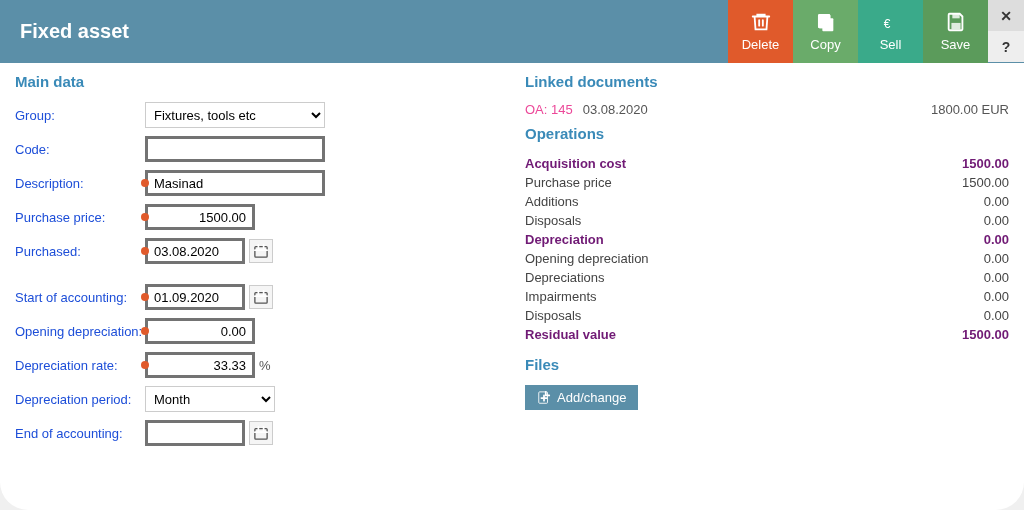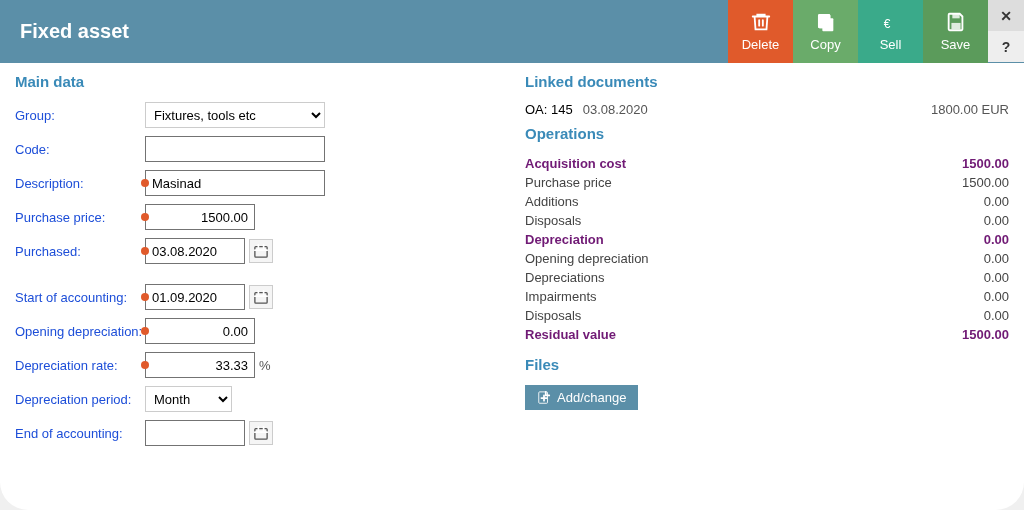--- a/index.html
+++ b/index.html
@@ -25,46 +25,46 @@
 
     
     .content { display: flex; flex: 1; overflow: hidden; padding: 10px 15px; gap: 20px; }
 
     
     .left-panel { width: 490px; flex-shrink: 0; }
     .section-title { color: #3a8ab8; font-size: 15px; font-weight: bold; margin-bottom: 12px; }
 
     .form-row { display: flex; align-items: center; margin-bottom: 8px; position: relative; }
     .form-label { width: 130px; color: #1d4ed8; flex-shrink: 0; }
-    .form-input { border: 1px solid #737373; padding: 3px 6px; height: 26px; font-size: 13px; outline: none; }
+    .form-input { border: 3px solid #737373; padding: 3px 6px; height: 26px; font-size: 13px; outline: none; }
     .input-wide { width: 180px; }
     .input-medium { width: 110px; text-align: right; }
     .input-date { width: 100px; }
 
     .required-dot { width: 8px; height: 8px; background: #e05a2b; border-radius: 50%; position: absolute; left: 126px; top: 50%; transform: translateY(-50%); }
 
     .group-select { width: 180px; height: 26px; border: 1px solid #ccc; padding: 2px 4px; font-size: 13px; background: #fff; }
 
     .date-wrapper { display: flex; align-items: center; gap: 4px; }
     .cal-icon { width: 24px; height: 24px; display: flex; align-items: center; justify-content: center; cursor: pointer; border: 1px solid #ccc; background: #f5f5f5; }
     .cal-icon svg { width: 14px; height: 14px; fill: #555; }
 
     .pct-wrapper { display: flex; align-items: center; gap: 4px; }
     .pct-label { color: #555; }
 
     .period-wrapper { display: flex; align-items: center; gap: 4px; }
-    .period-select { width: 87px; height: 26px; border: 1px solid #ccc; padding: 2px 4px; font-size: 13px; background: #fff; }
+    .period-select { width: 130px; height: 26px; border: 1px solid #ccc; padding: 2px 4px; font-size: 13px; background: #fff; }
 
     .separator { height: 12px; }
 
     
     .right-panel { flex: 1; }
 
     .linked-doc-row { display: flex; align-items: center; gap: 10px; margin-bottom: 8px; font-size: 13px; }
-    .linked-doc-link { color: #000000; text-decoration: none; cursor: pointer; }
+    .linked-doc-link { color: #ec4899; text-decoration: none; cursor: pointer; }
     .linked-doc-date { color: #555; }
     .linked-doc-amount { margin-left: auto; color: #555; }
 
     .operations-section { margin-bottom: 12px; }
     .ops-row { display: flex; align-items: center; justify-content: space-between; padding: 2px 0; }
     .ops-row.bold-row { font-weight: bold; }
     .ops-label { color: #444; }
     .ops-value { color: #444; min-width: 80px; text-align: right; }
     .ops-row.bold-row .ops-label,
     .ops-row.bold-row .ops-value { color: #701a75; }

